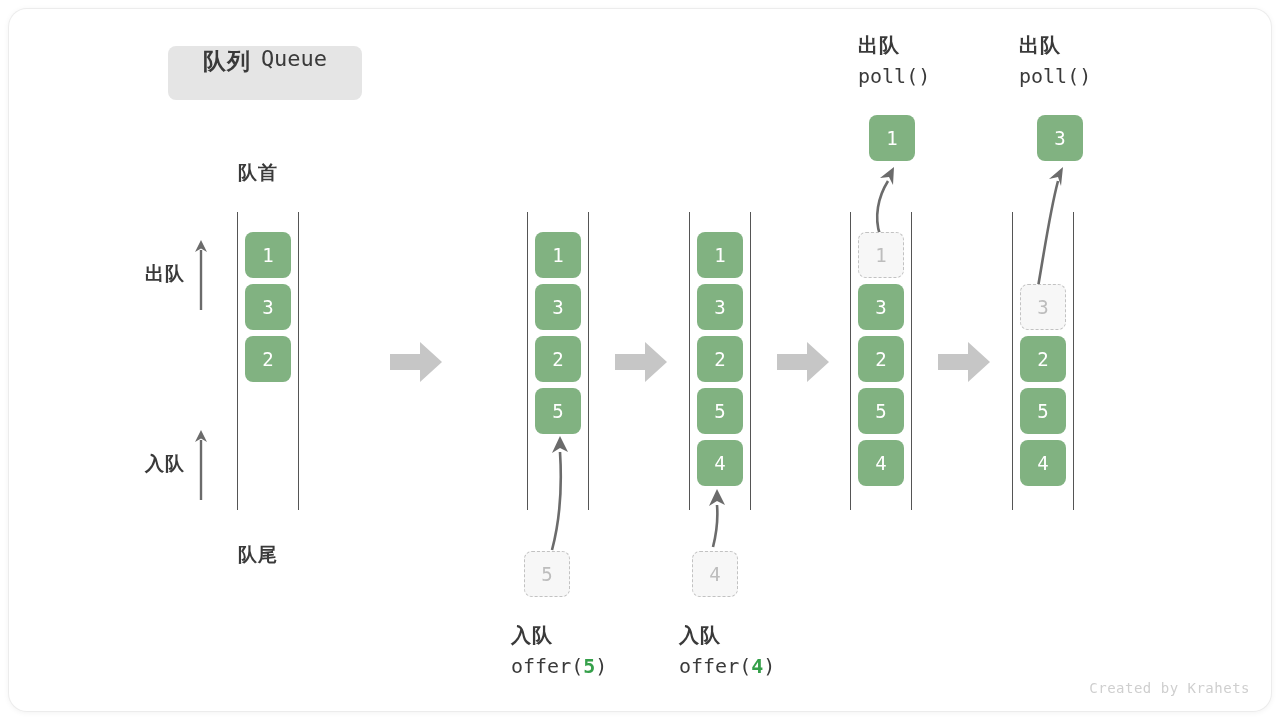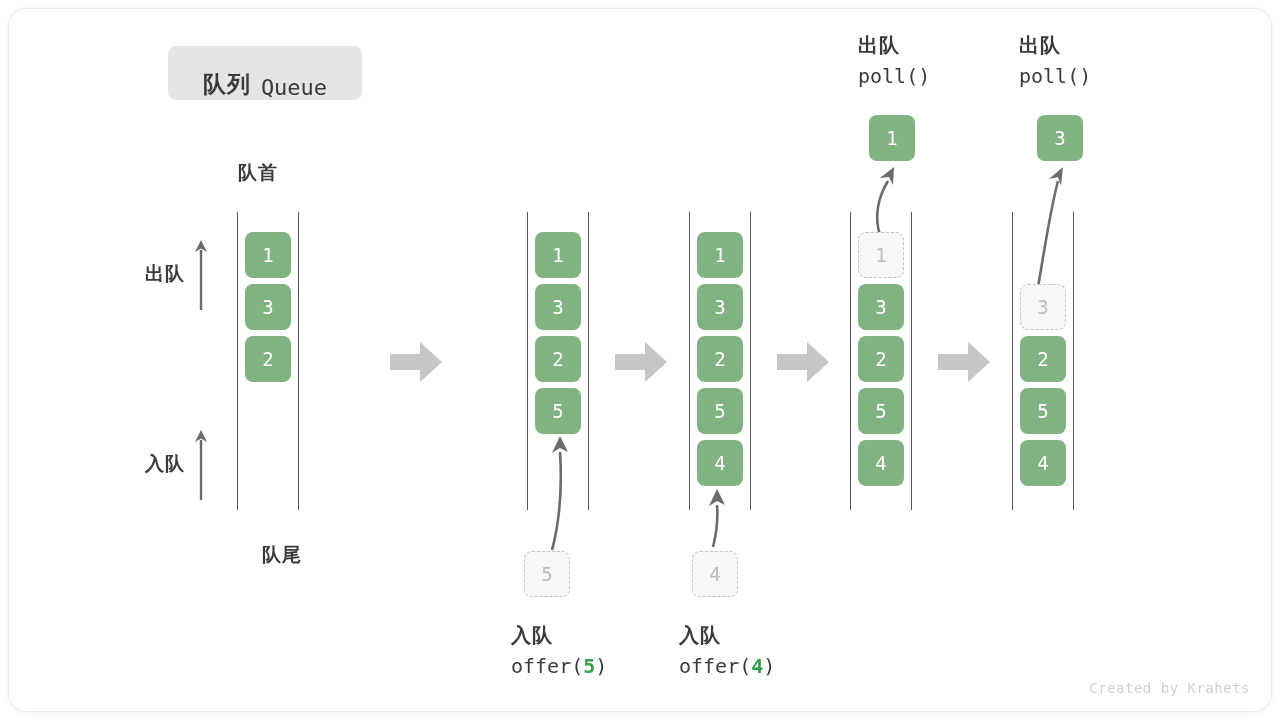--- a/index.html
+++ b/index.html
@@ -31,21 +31,21 @@
   
   .title-badge {
     position: absolute;
     left: 168px;
     top: 46px;
     width: 194px;
     height: 54px;
     background: #e5e5e5;
     border-radius: 8px;
     display: flex;
-    align-items: flex-end;
+    align-items: flex-start;
     justify-content: center;
     gap: 10px;
   }
   .title-cn {
     font-size: 23px;
     font-weight: bold;
     color: #3a3a3a;
     letter-spacing: 1px;
   }
   .title-en {
@@ -56,21 +56,21 @@
   
   .head-label, .tail-label {
     position: absolute;
     font-size: 19px;
     font-weight: bold;
     color: #3a3a3a;
     letter-spacing: 1px;
     white-space: nowrap;
   }
   .head-label { left: 238px; top: 160px; }
-  .tail-label { left: 238px; top: 542px; margin-left: 24px; }
+  .tail-label { left: 238px; top: 542px; }
 
   
   .side-op {
     position: absolute;
     display: flex;
     align-items: center;
     gap: 9px;
   }
   .side-op .side-text {
     font-size: 19px;

